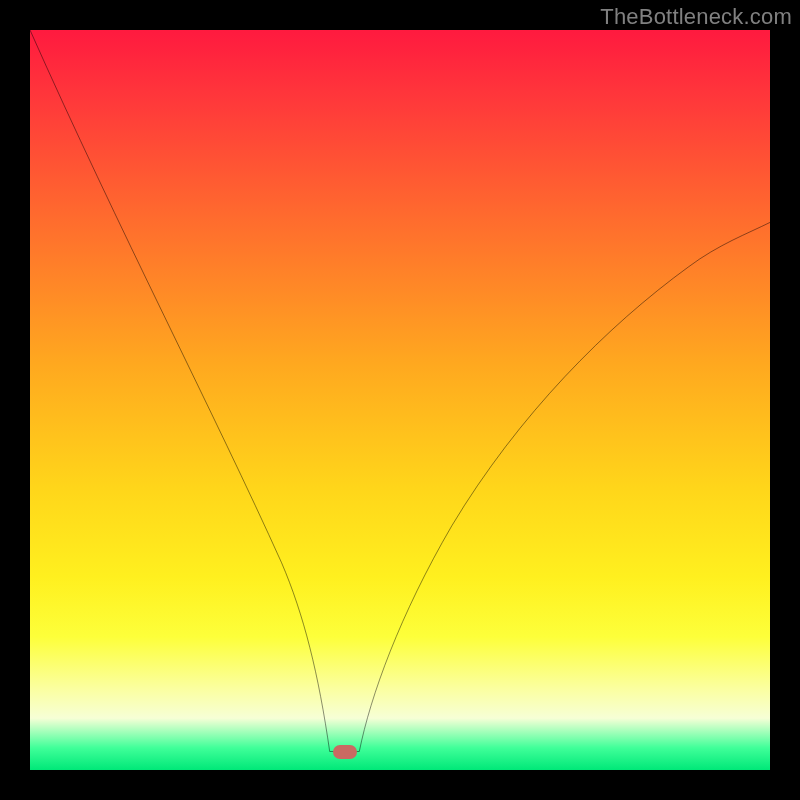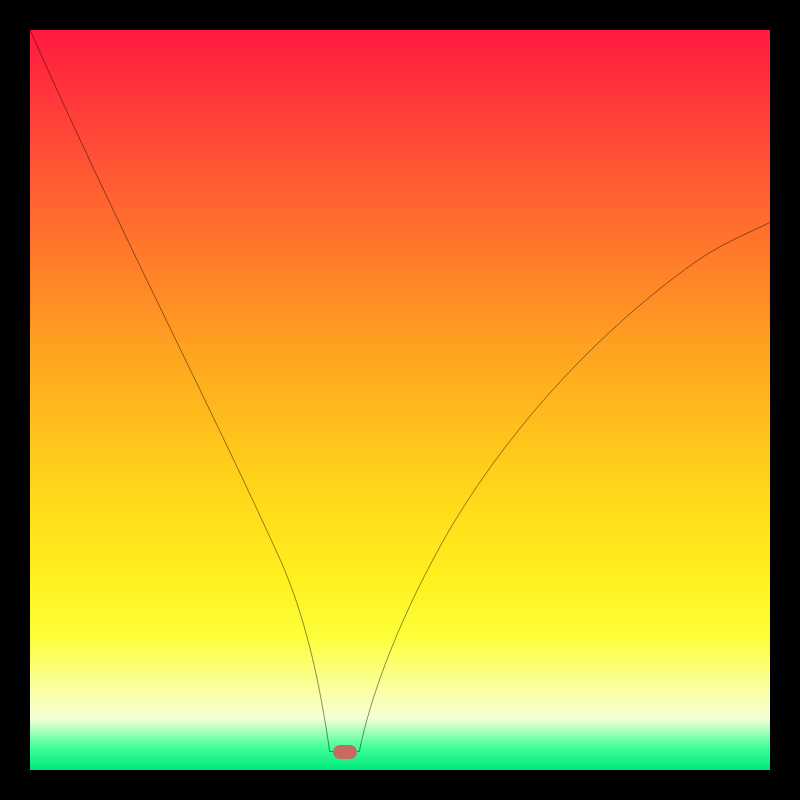--- a/index.html
+++ b/index.html
@@ -79,13 +79,14 @@
       <path d="M 40.5 97.5 L 44.5 97.5" fill="none" stroke="#000" stroke-width="0.45" vector-effect="non-scaling-stroke"></path>
       <path d="M 44.5 97.5
            C 46 90, 50 79, 57 67
            C 66 52, 78 40, 89 32
            C 93 29, 97 27.5, 100 26" fill="none" stroke="#000" stroke-width="0.45" vector-effect="non-scaling-stroke"></path>
     </svg>
 
     <div class="dot" style="left:42.5%; top:97.5%;"></div>
   </div>
 
+  <div class="watermark">TheBottleneck.com</div>
 </div>
 
 </body></html>

